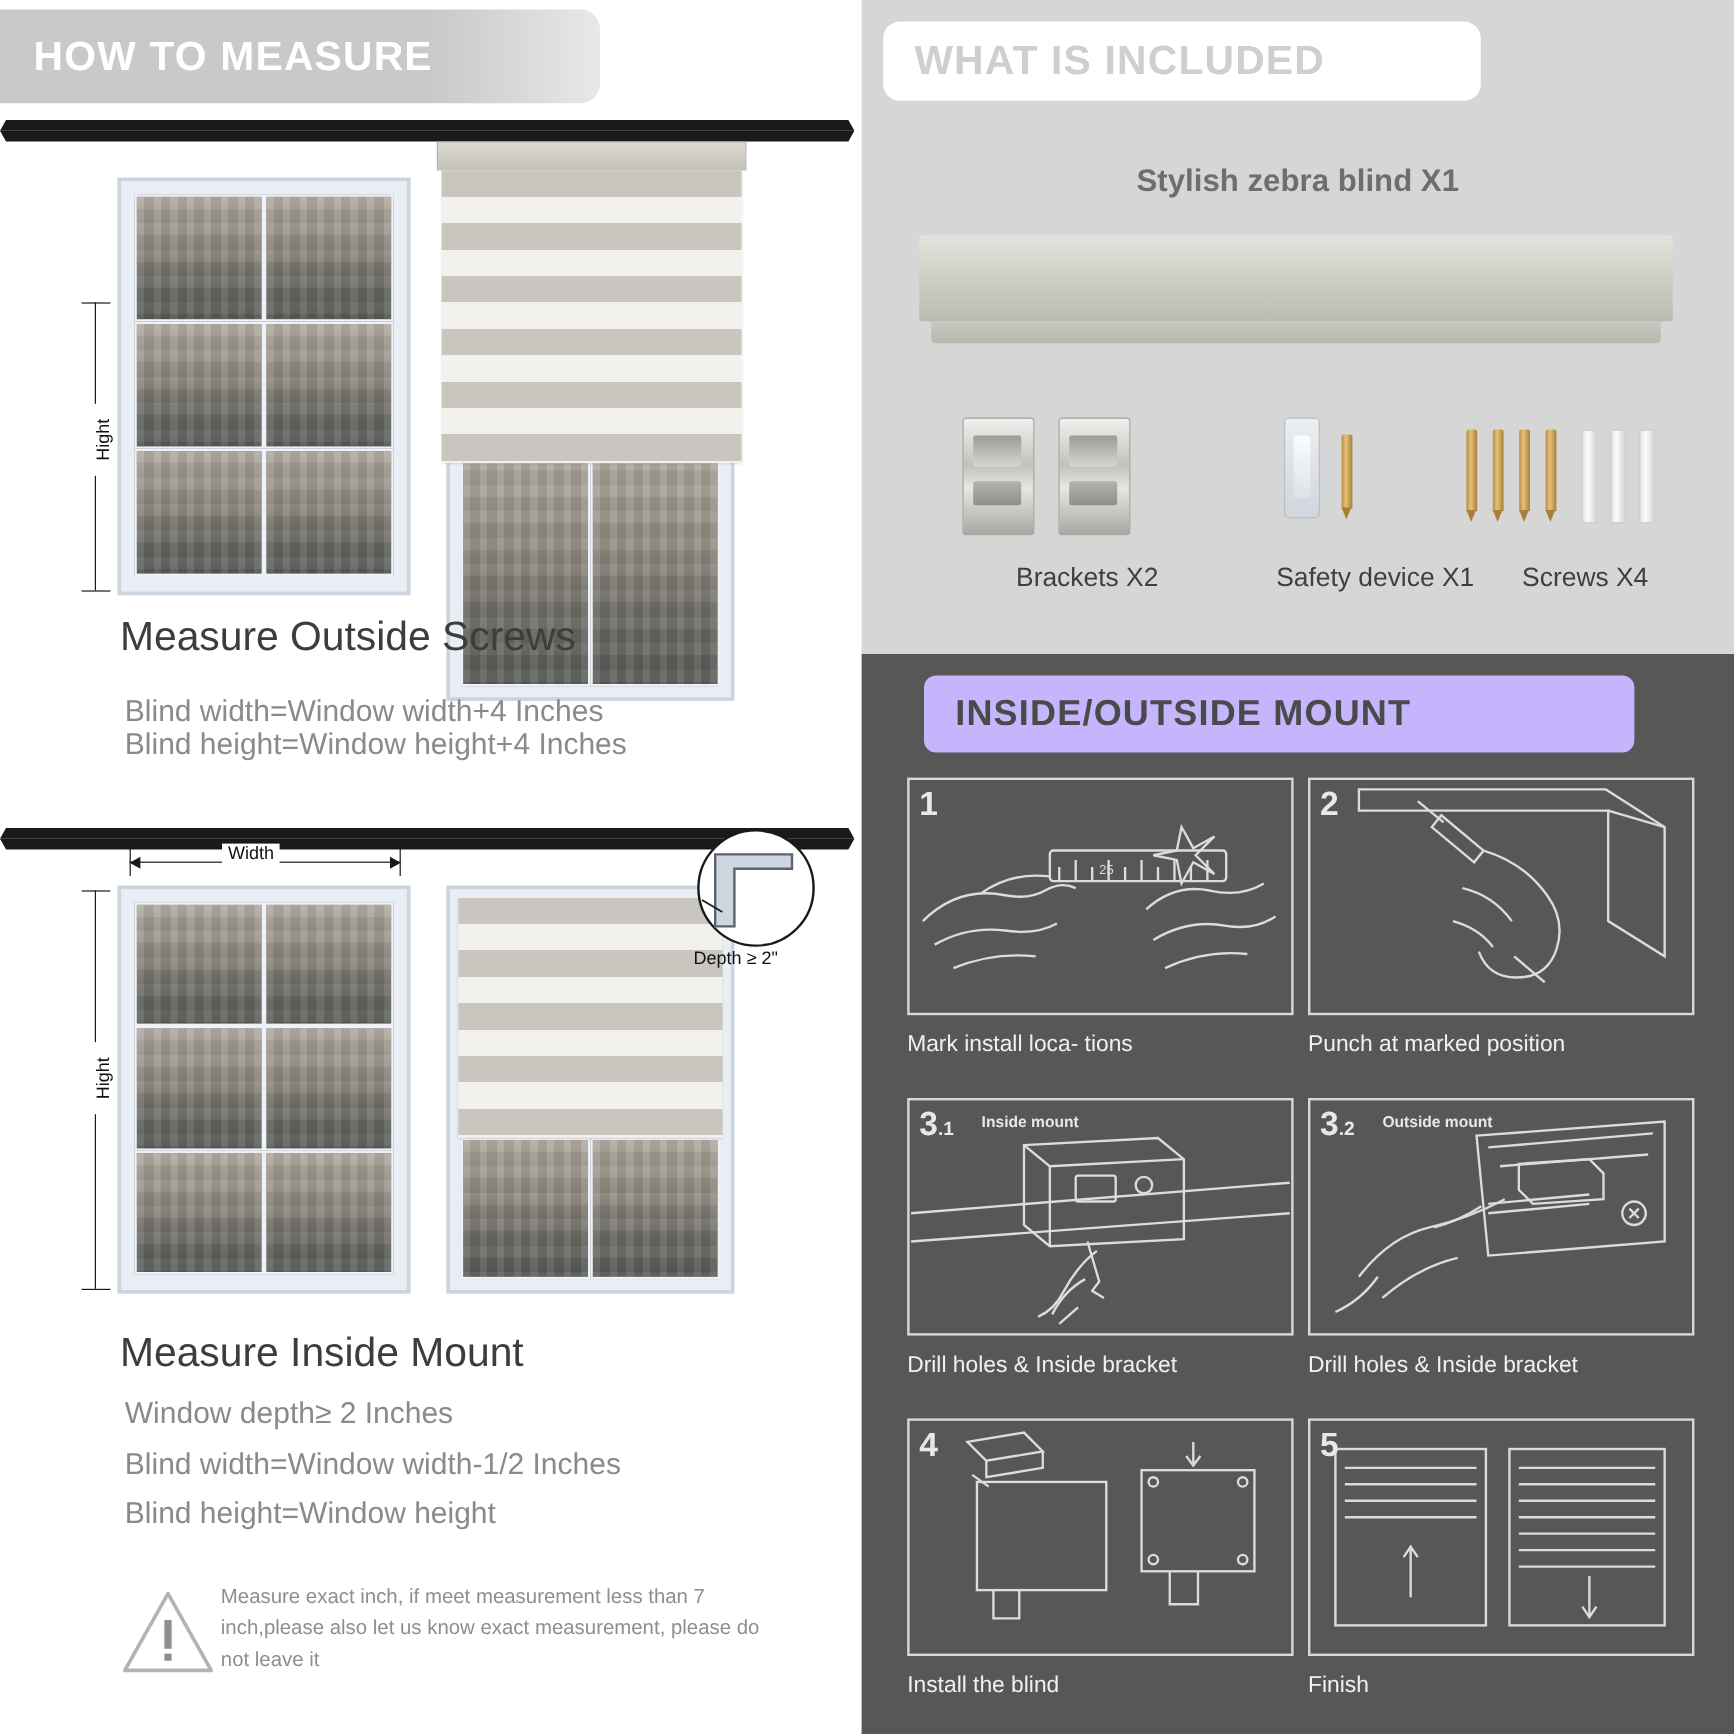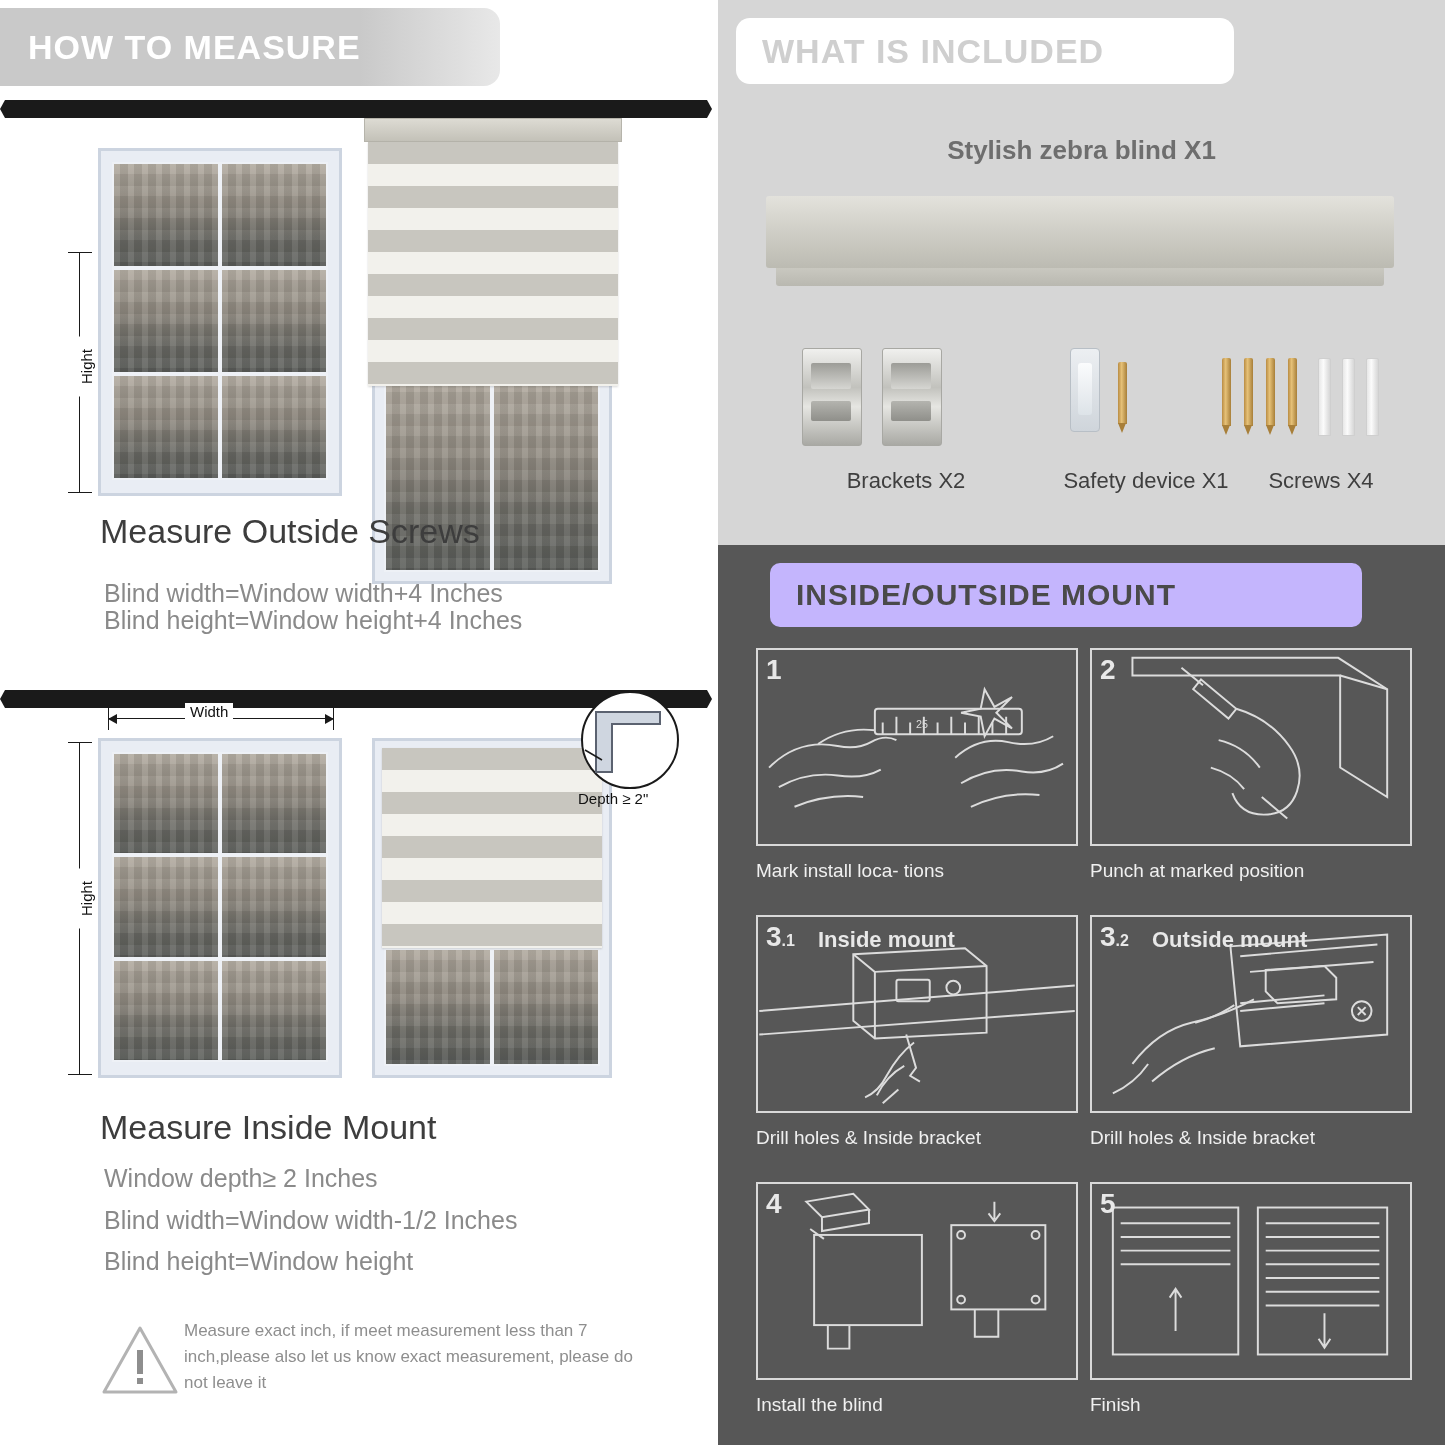--- a/index.html
+++ b/index.html
@@ -190,21 +190,21 @@
   }
   .step-box{
     position:absolute;left:0;top:0;
     border:2px solid #d9d9d9;box-sizing:border-box;background:#575757;
   }
   .step-num{
     position:absolute;left:10px;top:6px;color:#e8e8e8;font-size:28px;font-weight:bold;
   }
   .step-num .sub{font-size:16px;}
   .step-inline{
-    position:absolute;color:#e8e8e8;font-size:22px;font-weight:bold;
+    position:absolute;color:#e8e8e8;font-size:13px;font-weight:bold;
   }
   .step-cap{
     position:absolute;color:#f0f0f0;font-size:19px;
   }
   .sketch{position:absolute;left:0;top:0;width:100%;height:100%;}
 </style>
 </head>
 <body>
 
 <div class="page">

